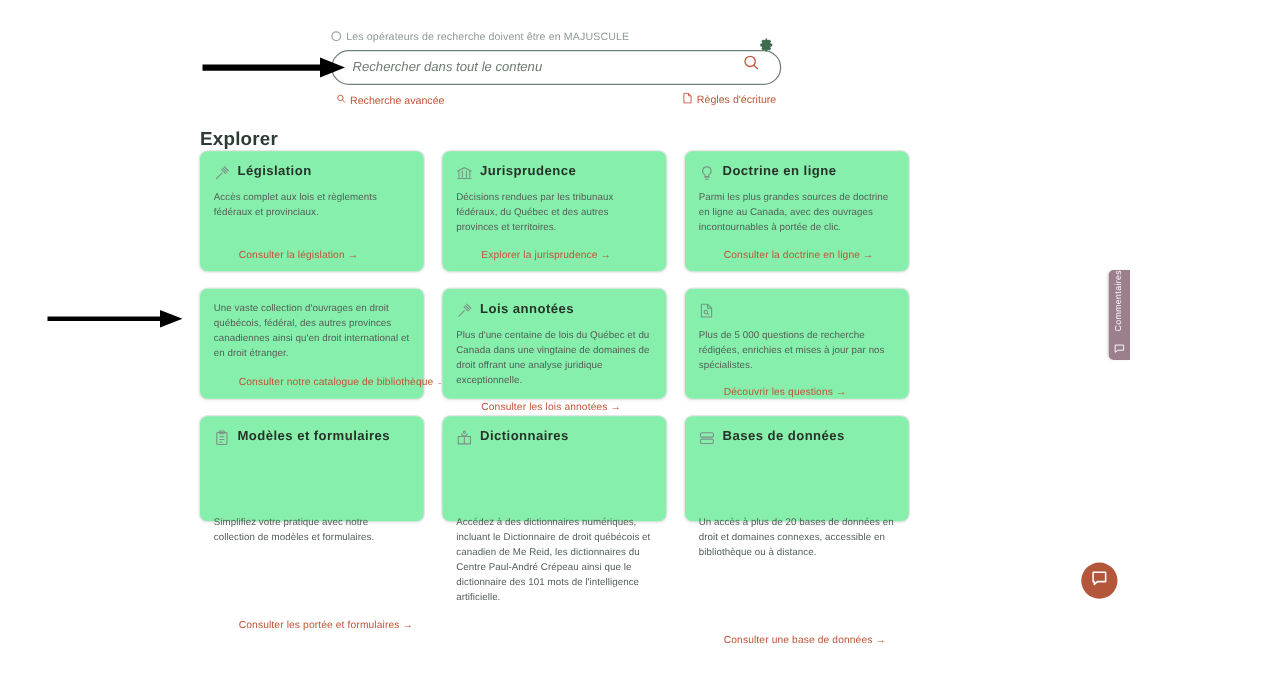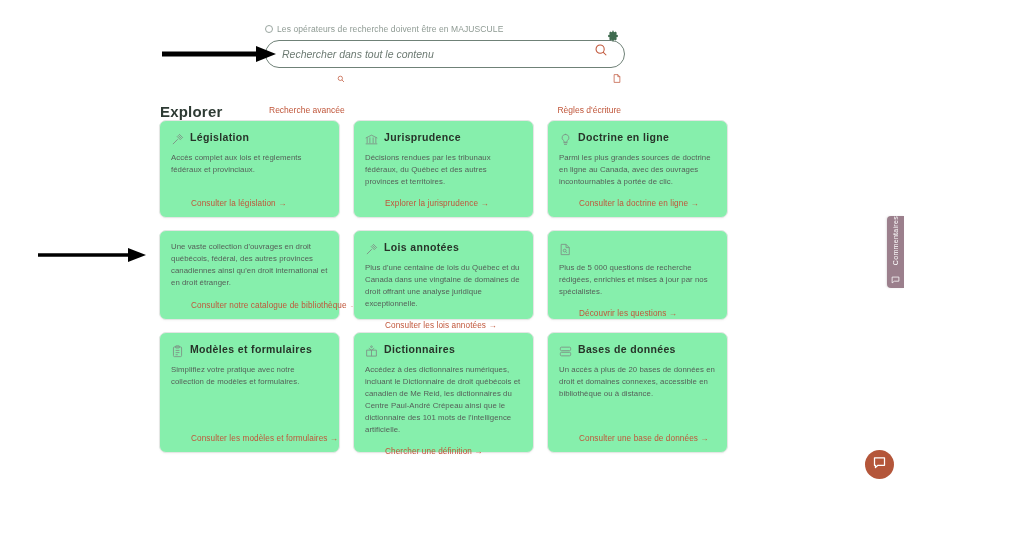--- a/index.html
+++ b/index.html
@@ -41,21 +41,21 @@
     cursor:pointer; padding:0; display:flex; align-items:center; justify-content:center;
   }
   .gear-btn {
     position:absolute; left:340px; top:5px;
     width:16px; height:16px; border:0; background:transparent; cursor:pointer; padding:0;
   }
   .search-links {
     display:flex; justify-content:space-between; align-items:center;
     margin-top:6px; padding:0 4px;
   }
-  .slink { display:flex; align-items:flex-end; gap:20px; font-size:8.5px; color:#c0563a; text-decoration:none; white-space:nowrap;flex-direction:column; }
+  .slink { display:flex; align-items:flex-start; gap:3px; font-size:8.5px; color:#c0563a; text-decoration:none; white-space:nowrap; }
   .slink svg { flex:0 0 auto; }
 
   
   .explorer-title {
     position:absolute; left:160px; top:103px;
     font-size:15px; font-weight:bold; color:#2e3b34; letter-spacing:.2px;
   }
   .grid {
     position:absolute; left:159px; top:120px;
     width:572px;
@@ -80,21 +80,21 @@
   .card-desc {
     font-size:7.8px; color:#555f58; line-height:1.55; flex:1 1 auto;
     letter-spacing:.05px;
   }
   .card-link {
     margin-top:11px; font-size:8.2px; color:#c0563a; text-decoration:none;
     letter-spacing:.1px; white-space:nowrap;padding-left:20px;
   }
   .r1 .card { height:98px; }
   .r2 .card { height:90px; }
-  .r3 .card { height:121px; }
+  .r3 .card { height:86px;gap:48px; }
 
   
   .feedback-tab {
     position:absolute; left:887px; top:216px;
     width:17px; height:72px;
     background:#9b7f8c; border-radius:4px 0 0 4px;
     display:flex; flex-direction:column; align-items:center; justify-content:center;
     gap:4px; cursor:pointer;
     box-shadow:-1px 0 2px rgba(0,0,0,.1);
   }
@@ -259,21 +259,21 @@
           <span class="card-ico">
             <svg width="13" height="13" viewBox="0 0 24 24" fill="none" stroke="#7d9185" stroke-width="1.6">
               <rect x="4.5" y="3.5" width="15" height="18" rx="2"></rect>
               <rect x="8.5" y="1.5" width="7" height="4" rx="1"></rect>
               <path d="M8.5 10h7M8.5 14h7M8.5 18h4"></path>
             </svg>
           </span>
           <span class="card-title">Modèles et formulaires</span>
         </div>
         <div class="card-desc">Simplifiez votre pratique avec notre collection de modèles et formulaires.</div>
-        <a class="card-link" href="#">Consulter les modèles et formulaires  →</a>
+        <a class="card-link" href="#">Consulter les portée et formulaires  →</a>
       </div>
 
       <div class="card">
         <div class="card-head">
           <span class="card-ico">
             <svg width="13" height="13" viewBox="0 0 24 24" fill="none" stroke="#7d9185" stroke-width="1.6">
               <circle cx="12" cy="3.2" r="1.6"></circle>
               <path d="M3 9.5h18v11H3z"></path>
                 <path d="M12 9.5v11"></path>
                 <path d="M12 9.5L7 6M12 9.5L17 6"></path>

